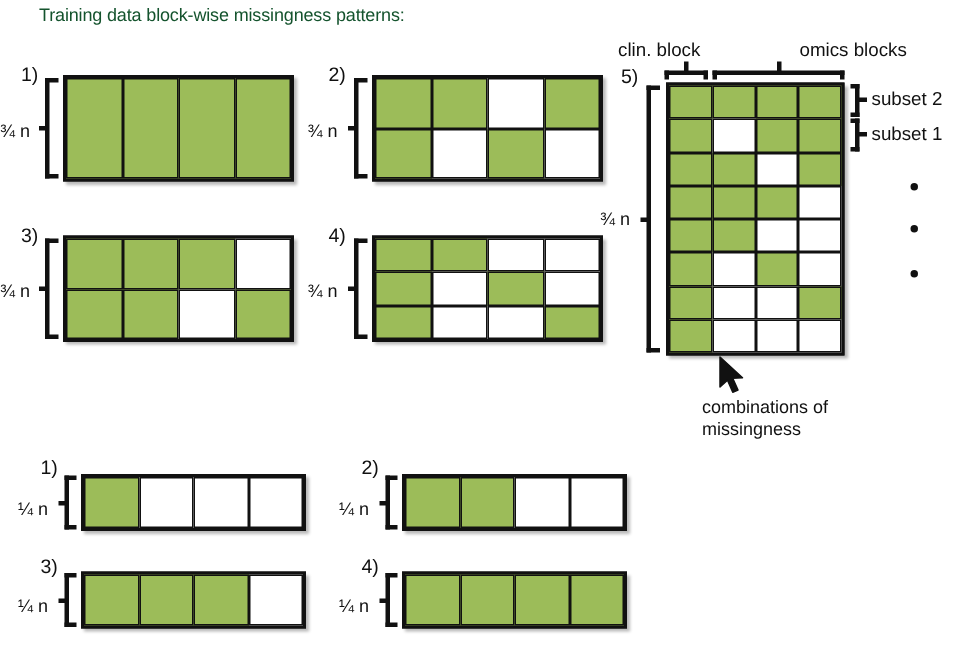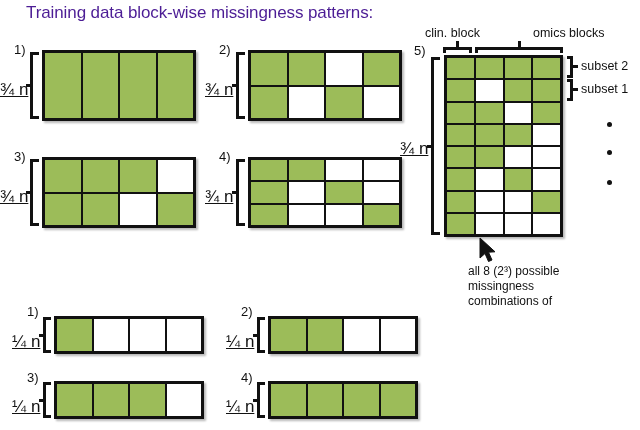--- a/index.html
+++ b/index.html
@@ -16,38 +16,37 @@
     position: relative;
   }
   #canvas {
     position: relative;
     width: 640px;
     height: 430px;
   }
   .abs { position: absolute; }
 
   .section-title {
-    font-size: 17px;
+    font-size: 12px;
     font-weight: 400;
-    color: #4c1d95;
+    color: #14532d;
     white-space: nowrap;
     letter-spacing: -0.1px;
   }
 
   .pat-index {
     font-size: 13px;
     color: #111;
     white-space: nowrap;
   }
 
   .nlabel {
-    font-size: 17px;
-    color: #111;
-    white-space: nowrap;
-    text-decoration: underline;
+    font-size: 12px;
+    color: #111;
+    white-space: nowrap;
   }
 
   
   .grid {
     position: absolute;
     display: flex;
     flex-direction: column;
     background: #111111;
     border: 2.6px solid #111111;
     box-sizing: border-box;
@@ -225,21 +224,21 @@
           <div class="cell on"></div>
           <div class="cell"></div>
           <div class="cell"></div>
           <div class="cell on"></div>
         </div>
       </div>
   </div>
 
   <div class="abs">
 
-    <div class="blocklabel" style="left:425px; top:26px;">clin. block</div>
+    <div class="blocklabel" style="left:412px; top:26px;">clin. block</div>
     <div class="blocklabel" style="left:489px; top:26px;margin-left:44px;">omics blocks</div>
     <div class="topbracket" style="left:443px; top:47px; width:29px; height:6px;"></div>
     <div class="topstem" style="left:456px; top:41px; height:7px;"></div>
     <div class="topbracket" style="left:475px; top:47px; width:88px; height:6px;"></div>
     <div class="topstem" style="left:518px; top:41px; height:7px;"></div>
 
     <div class="pat-index abs" style="left:414px; top:43px;">5)</div>
     <div class="nlabel abs" style="left:400px; top:139px;">¾ n</div>
     <div class="sqbracket" style="left:431px; top:57px; width:9px; height:178px;"></div>
     <div class="tick" style="left:427px; top:145px; width:6px;"></div>
@@ -305,23 +304,22 @@
 
     <div class="dot" style="left:607px; top:122px;"></div>
     <div class="dot" style="left:607px; top:150px;"></div>
     <div class="dot" style="left:607px; top:180px;"></div>
 
     <svg class="cursor" style="left:478px; top:237px;" width="20" height="26" viewBox="0 0 20 26">
       <path d="M2,1 L2,21 L7,16.5 L10.5,24.5 L14,23 L10.5,15.2 L17,14.8 Z" fill="#111111" stroke="#111111" stroke-width="1" stroke-linejoin="round"></path>
     </svg>
 
     <div class="caption" style="left:468px; top:264px;">
-      <div>all 8 (2³) possible</div>
+      <div>combinations of</div>
       <div>missingness</div>
-      <div>combinations of</div>
     </div>
   </div>
 
 
   <div class="abs">
     <div class="pat-index abs" style="left:27px; top:304px;">1)</div>
     <div class="nlabel abs" style="left:12px; top:332px;">¼ n</div>
     <div class="sqbracket" style="left:43px; top:317px; width:8px; height:36px;"></div>
     <div class="tick" style="left:39px; top:334px; width:6px;"></div>
     <div class="grid" id="sp1" style="left:54px; top:316px; width:150px; height:38px;">

